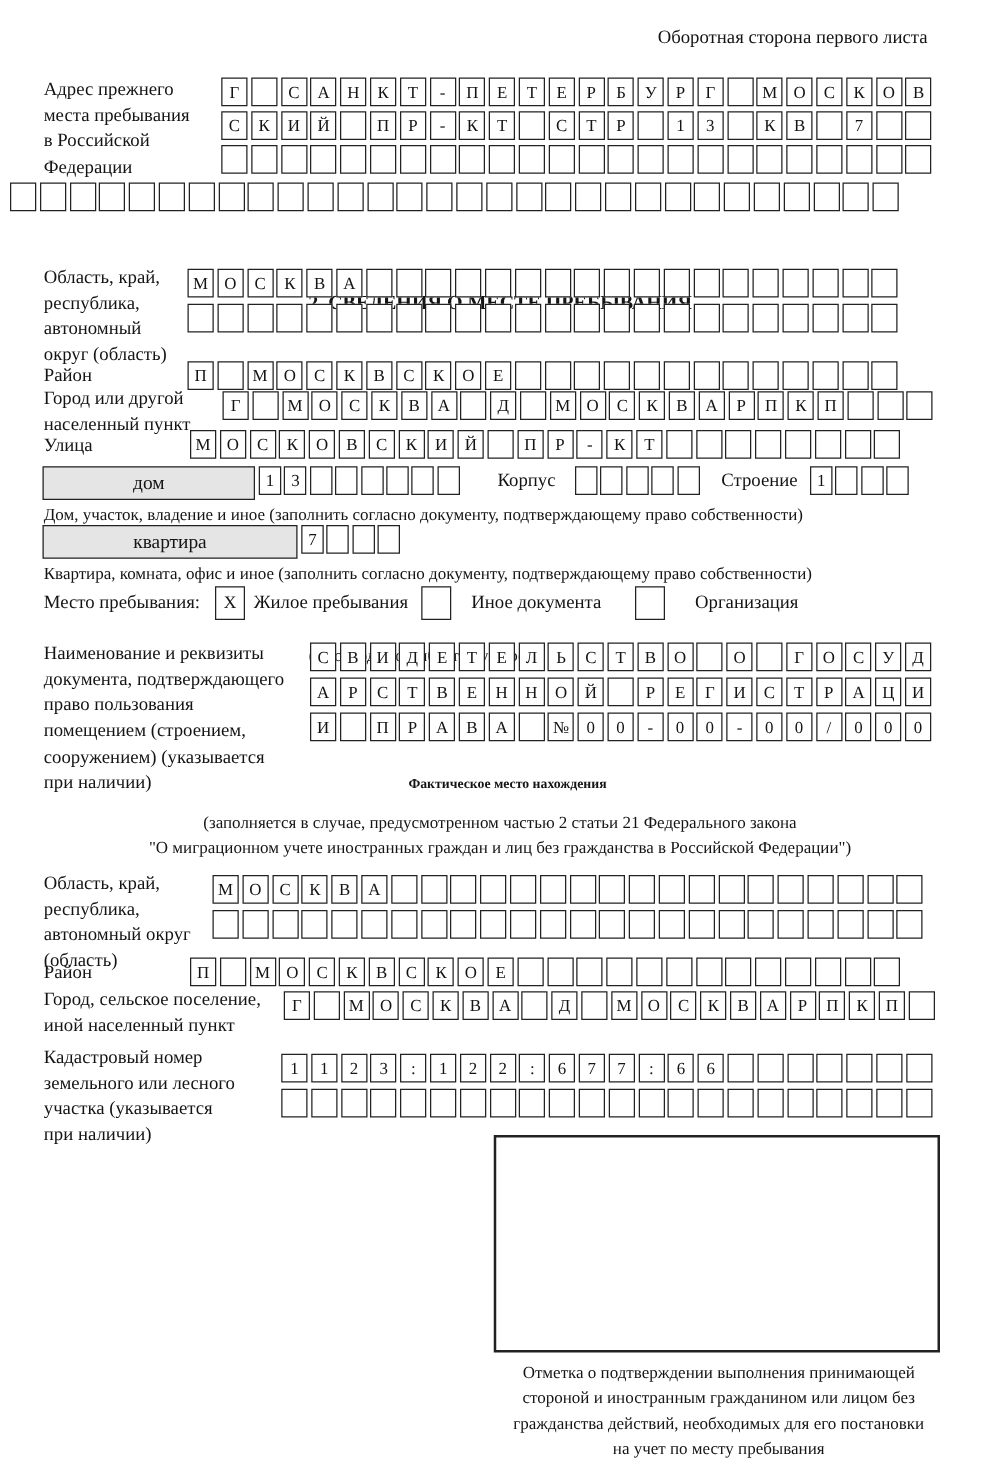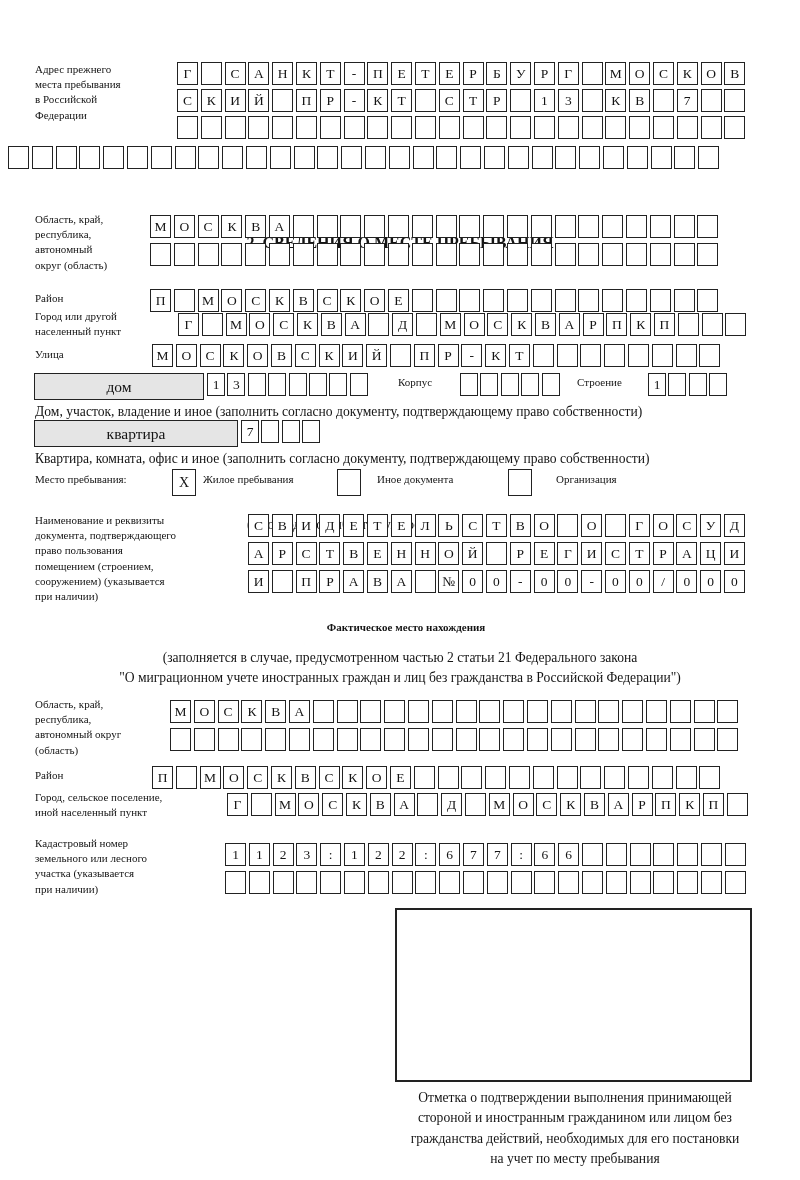--- a/index.html
+++ b/index.html
@@ -1,39 +1,40 @@
 <!DOCTYPE html>
 <html><head>
 <meta charset="utf-8">
 <style>
   html,body{margin:0;padding:0;background:#fff;}
   .page{position:relative;width:800px;height:1180px;background:#fff;overflow:hidden;
         font-family:"Liberation Serif","DejaVu Serif",serif;color:#141414;}
   .abs{position:absolute;}
-  .label{font-size:11px;line-height:1.38;white-space:pre-line;}
+  .label{font-size:15px;line-height:1.38;white-space:pre-line;}
   .caption{font-size:13.6px;line-height:1.5;white-space:pre-line;}
   .center{left:0;right:0;text-align:center;}
   .title{font-weight:bold;font-size:16px;margin-top:40px;}
   .subtitle{font-weight:bold;font-size:11px;padding-left:12px;}
   .cellrow{display:flex;}
   .cell{flex:none;width:19px;height:21px;border:1.5px solid #222;margin-right:2.8px;
         display:flex;align-items:center;justify-content:center;
         font-size:13.5px;line-height:1;background:#fff;}
   .sm .cell{width:16px;margin-right:2.4px;}
   .checkbox{display:inline-flex;width:22px;height:25px;border:1.5px solid #222;
         align-items:center;justify-content:center;font-size:14px;}
   .bigfield{display:flex;align-items:center;justify-content:center;
         border:1.6px solid #222;height:25px;font-size:15.5px;background:#e5e5e5;}
   .markbox{border:2px solid #222;background:#fff;}
 </style>
 </head>
 <body>
 
 <div class="page">
 
+  <div class="abs" style="top:22px;left:0;right:58px;text-align:right;font-size:15px;">Оборотная сторона первого листа</div>
 
   <div class="abs label" style="left:35px;top:62px;width:150px;">Адрес прежнего
 места пребывания
 в Российской
 Федерации</div>
   <div class="abs cellrow" style="left:177px;top:62px;">
       <span class="cell">Г</span>
       <span class="cell"></span>
       <span class="cell">С</span>
       <span class="cell">А</span>

